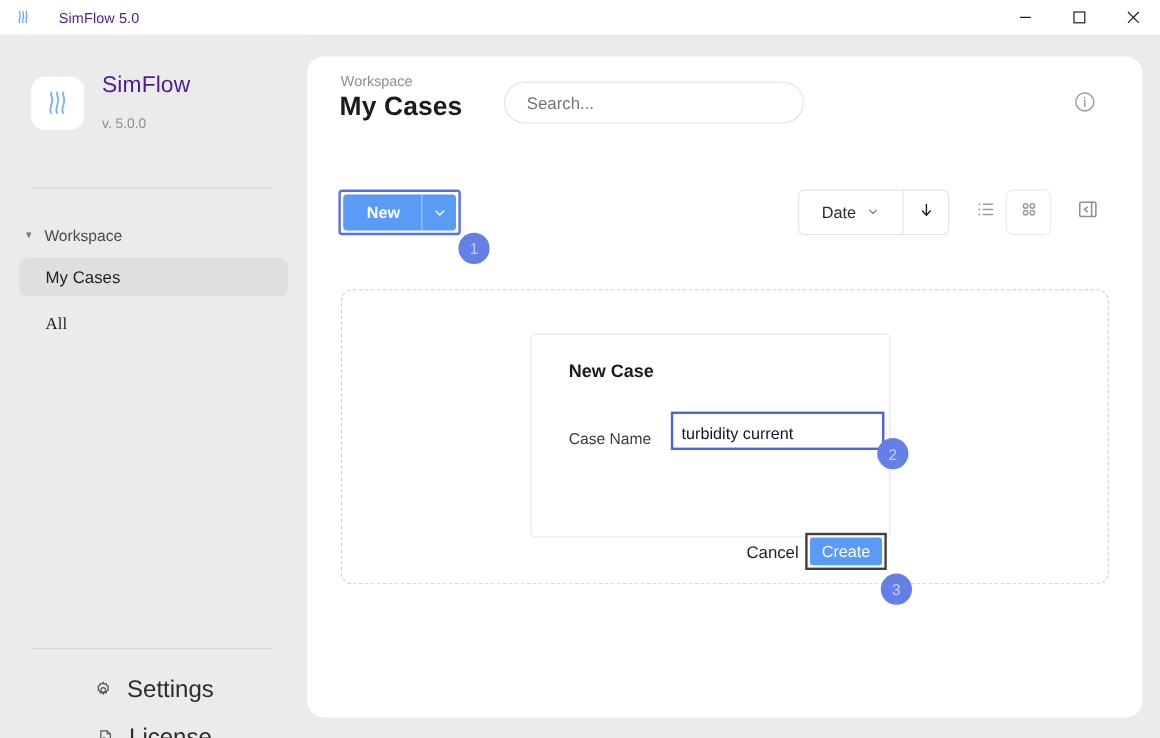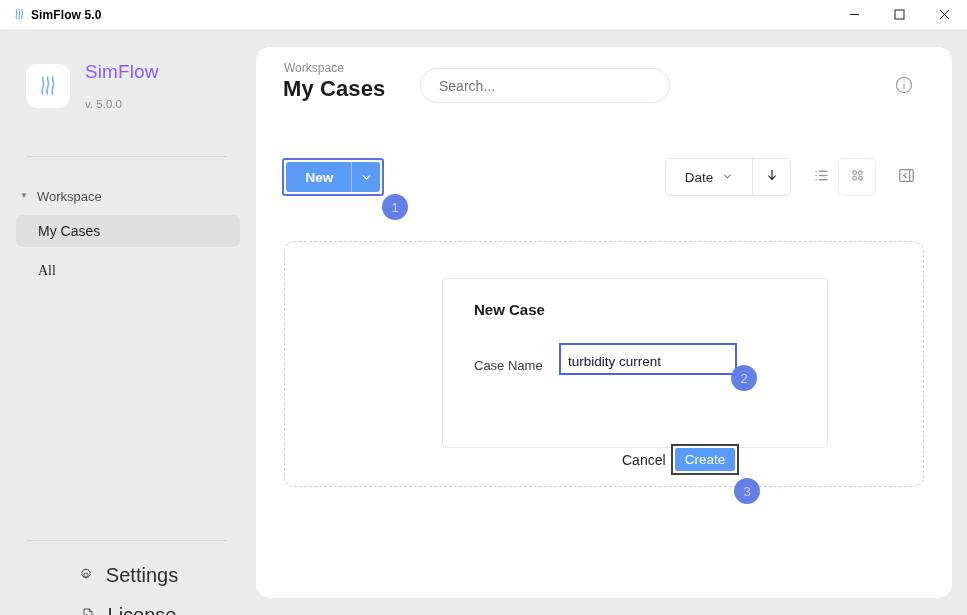--- a/index.html
+++ b/index.html
@@ -12,34 +12,34 @@
   .app { position: relative; width: 967px; height: 615px; background: #ebebeb; }
 
   
   .titlebar {
     position: absolute; left: 0; top: 0; width: 967px; height: 29px;
     background: #ffffff;
     display: flex; align-items: center;
   }
   .titlebar-logo { margin-left: 11px; width: 16px; height: 16px; display: flex; align-items: center; justify-content: center; }
   .titlebar-title {
-    margin-left: 4px; font-size: 12px; color: #000000; letter-spacing: .1px; font-weight: bold;
+    margin-left: 22px; font-size: 12px; color: #4c1d95; letter-spacing: .1px;
   }
   .winbtns { position: absolute; right: 0; top: 0; height: 29px; display: flex; }
   .winbtn { width: 45px; height: 29px; display: flex; align-items: center; justify-content: center; }
 
   
   .sidebar { position: absolute; left: 0; top: 29px; width: 256px; height: 586px; background: #ebebeb; }
   .brand { position: absolute; left: 26px; top: 32px; display: flex; align-items: center; }
   .brand-logo {
     width: 44px; height: 44px; border-radius: 11px; background: #ffffff;
     display: flex; align-items: center; justify-content: center;
   }
   .brand-text { margin-left: 15px; }
-  .brand-name { font-size: 19px; color: #8b5cf6; line-height: 21px; letter-spacing: .1px; }
+  .brand-name { font-size: 19px; color: #4c1d95; line-height: 21px; letter-spacing: .1px; }
   .brand-ver { font-size: 11.5px; color: #8c8c8c; margin-top: 16px; }
   .side-divider { position: absolute; left: 27px; top: 127px; width: 200px; height: 1px; background: #d7d7d7; }
   .side-divider.bottom { top: 511px; }
 
   .ws-header {
     position: absolute; left: 20px; top: 157px; width: 210px; height: 20px;
     display: flex; align-items: center; cursor: default;
   }
   .ws-caret { width: 10px; font-size: 8px; color: #7a7a7a; line-height: 1; }
   .ws-label { margin-left: 7px; font-size: 13px; color: #4b4b4b; }
@@ -121,21 +121,21 @@
   .viewbtn.pane { left: 631px; }
 
   
   .dropzone {
     position: absolute; left: 28px; top: 194px; width: 640px; height: 246px;
     border: 1px dashed #cfcfcf; border-radius: 10px;
   }
 
   
   .modal {
-    position: absolute; left: 186px; top: 231px; width: 386px; height: 170px;
+    position: absolute; left: 186px; top: 231px; width: 300px; height: 170px;
     background: #fff; border: 1px solid #e6e6e6; border-radius: 4px;
   }
   .modal-title { position: absolute; left: 31px; top: 22px; font-size: 15px; font-weight: bold; color: #1b1b1b; }
   .field-label { position: absolute; left: 31px; top: 79px; font-size: 13px; color: #3b3b3b; }
   .field-wrap {
     position: absolute; left: 116px; top: 64px; width: 178px; height: 32px;
     border: 2px solid #4a63e7; background: #fff;
   }
   .field-input {
     width: 100%; height: 100%; border: 0; outline: none; padding: 16px 7px;

